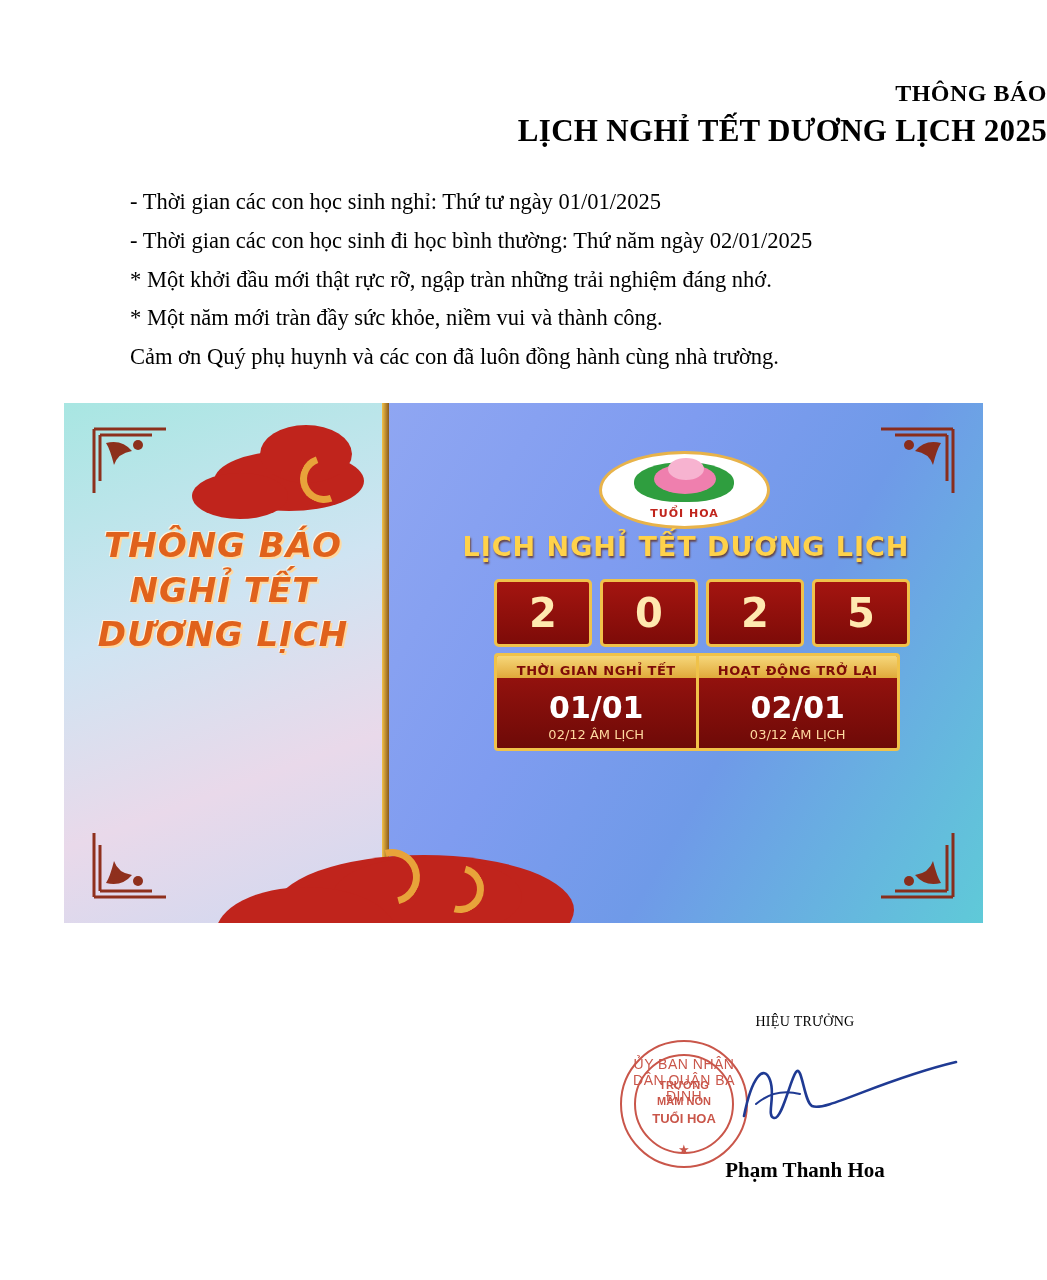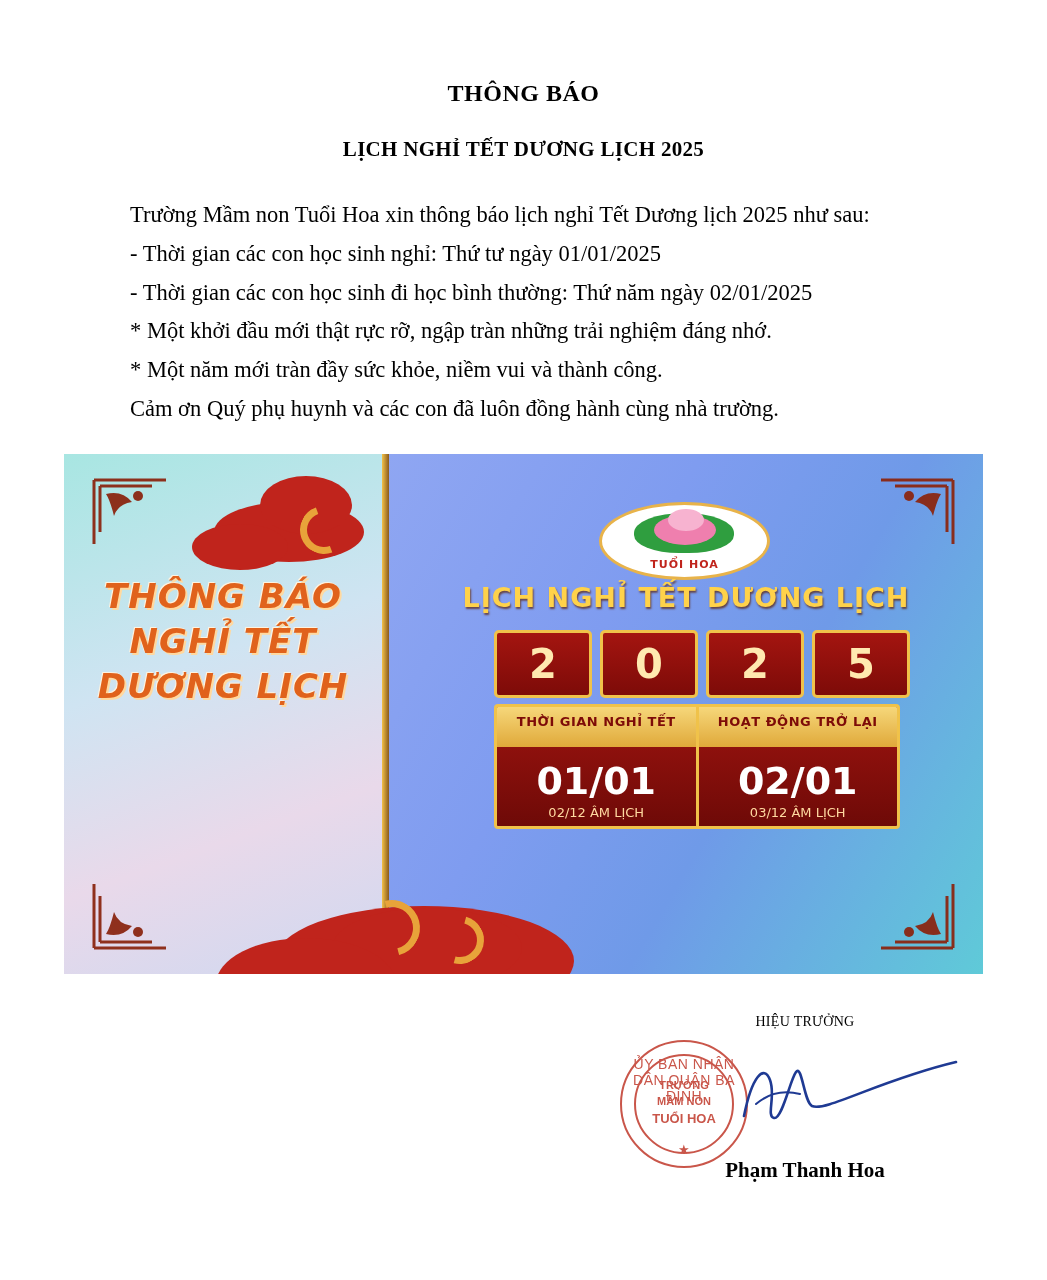--- a/index.html
+++ b/index.html
@@ -16,33 +16,33 @@
     overflow: hidden;
   }
   .page {
     width: 1047px;
     height: 1280px;
     position: relative;
   }
 
   
   .heading {
-    text-align: center;
+    text-align: right;
     padding-top: 78px;
   }
   .title-main {
     font-size: 24px;
     font-weight: bold;
     letter-spacing: 0.5px;
     line-height: 1.3;
   }
   .title-sub {
-    font-size: 21px;
-    font-weight: bold;
-    margin-top: 28px;
+    font-size: 31px;
+    font-weight: bold;
+    margin-top: 4px;
     letter-spacing: 0.3px;
   }
 
   
   .body-text {
     margin: 34px 72px 0 72px;
     font-size: 22.5px;
     line-height: 1.72;
   }
   .body-text p {
@@ -234,25 +234,25 @@
     text-align: center;
     color: #ffe9b0;
     font-family: "DejaVu Sans", sans-serif;
   }
   .date-col + .date-col { border-left: 3px solid #f0c24a; }
   .date-head {
     background: linear-gradient(180deg,#f6d77a,#e0a93a);
     color: #7d0b08;
     font-size: 13px;
     font-weight: bold;
-    padding: 7px 0 18px;
+    padding: 7px 0 0;
     letter-spacing: .5px;
   }
   .date-big {
-    font-size: 38px;
+    font-size: 30px;
     font-weight: bold;
     padding: 12px 0 2px;
     color: #ffffff;
   }
   .date-small {
     font-size: 13px;
     padding-bottom: 6px;
     color: #ffd9a0;
   }
 
@@ -333,21 +333,20 @@
 <body>
 
 <div class="page">
 
   <div class="heading">
     <div class="title-main">THÔNG BÁO</div>
     <div class="title-sub">LỊCH NGHỈ TẾT DƯƠNG LỊCH 2025</div>
   </div>
 
   <div class="body-text">
-    <p class="indent">Trường Mầm non Tuổi Hoa xin thông báo lịch nghỉ Tết Dương lịch 2025 như sau:</p>
     <p class="indent-small">- Thời gian các con học sinh nghỉ: Thứ tư ngày 01/01/2025</p>
     <p class="indent-small">- Thời gian các con học sinh đi học bình thường: Thứ năm ngày 02/01/2025</p>
     <p class="indent-small">* Một khởi đầu mới thật rực rỡ, ngập tràn những trải nghiệm đáng nhớ.</p>
     <p class="indent-small">* Một năm mới tràn đầy sức khỏe, niềm vui và thành công.</p>
     <p class="indent">Cảm ơn Quý phụ huynh và các con đã luôn đồng hành cùng nhà trường.</p>
   </div>
 
   <div class="poster">
     <div class="poster-inner">
       <div class="poster-left"></div>

